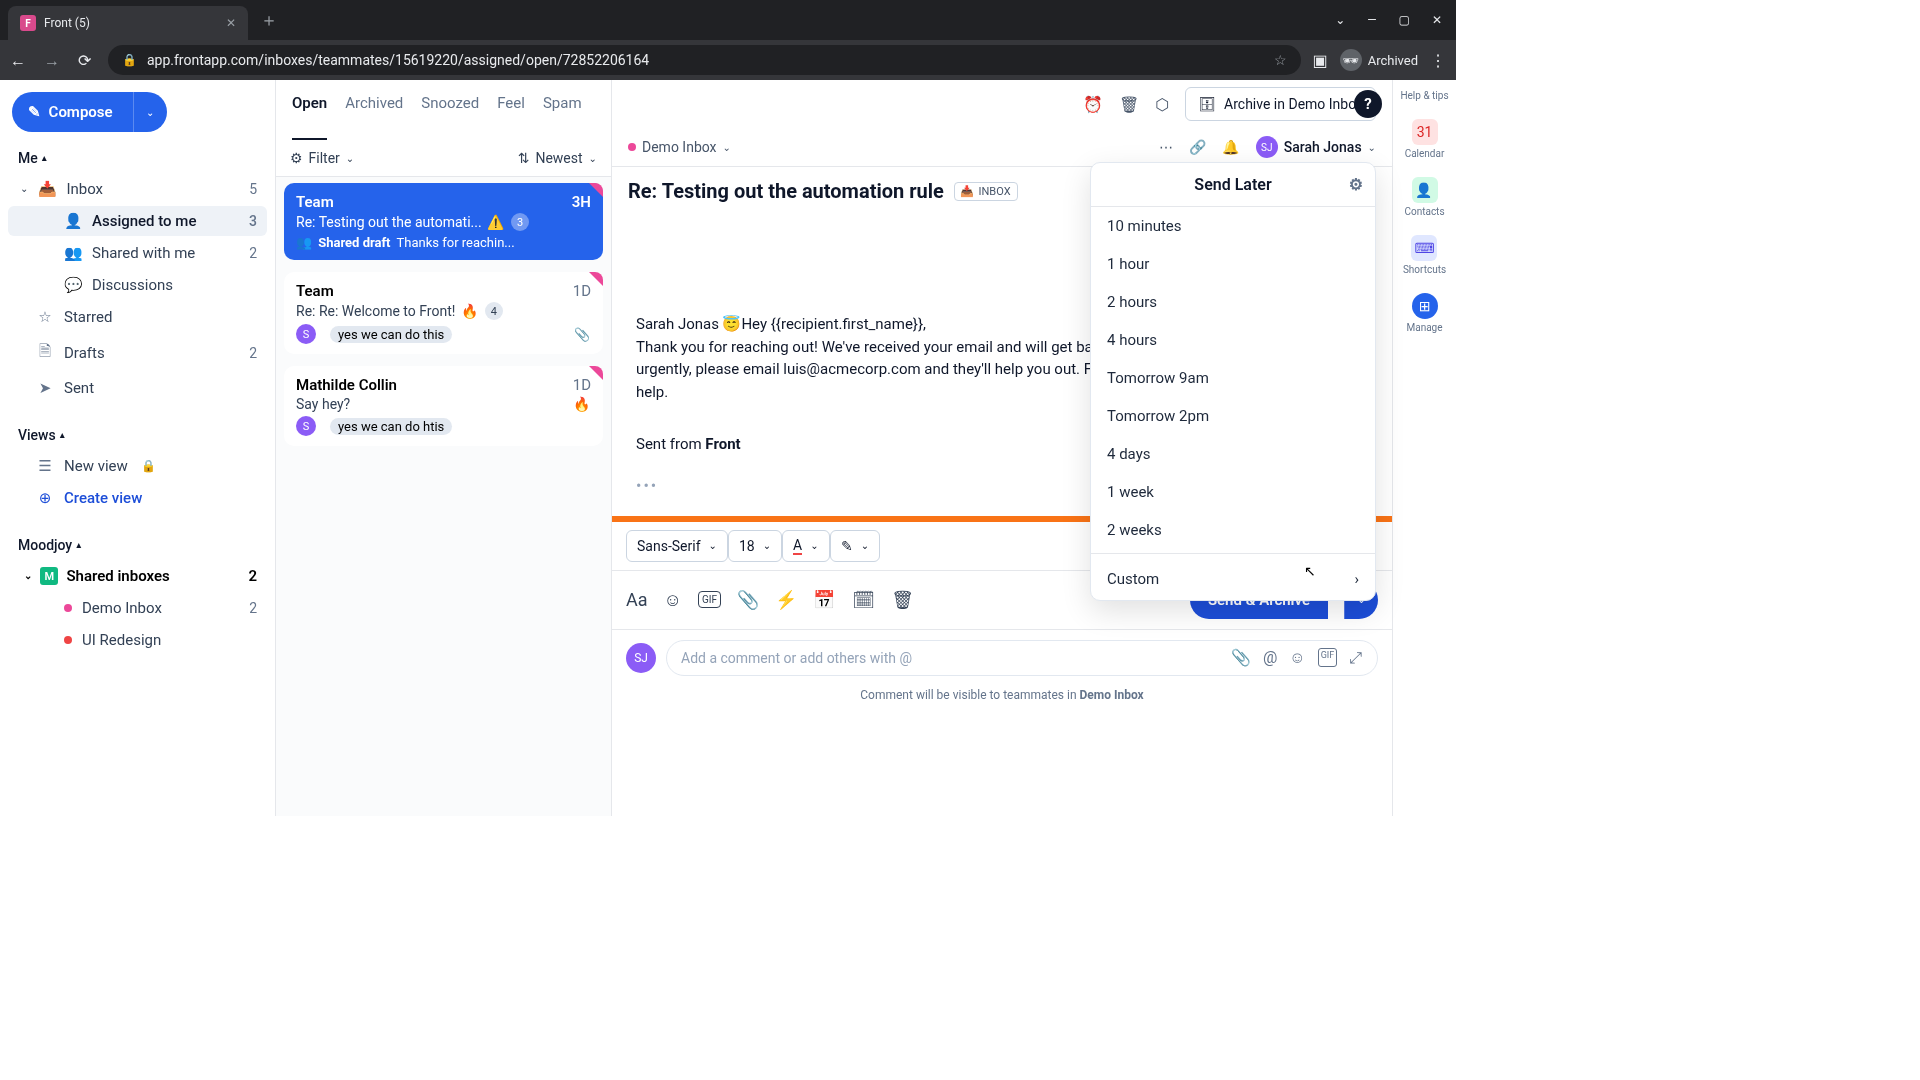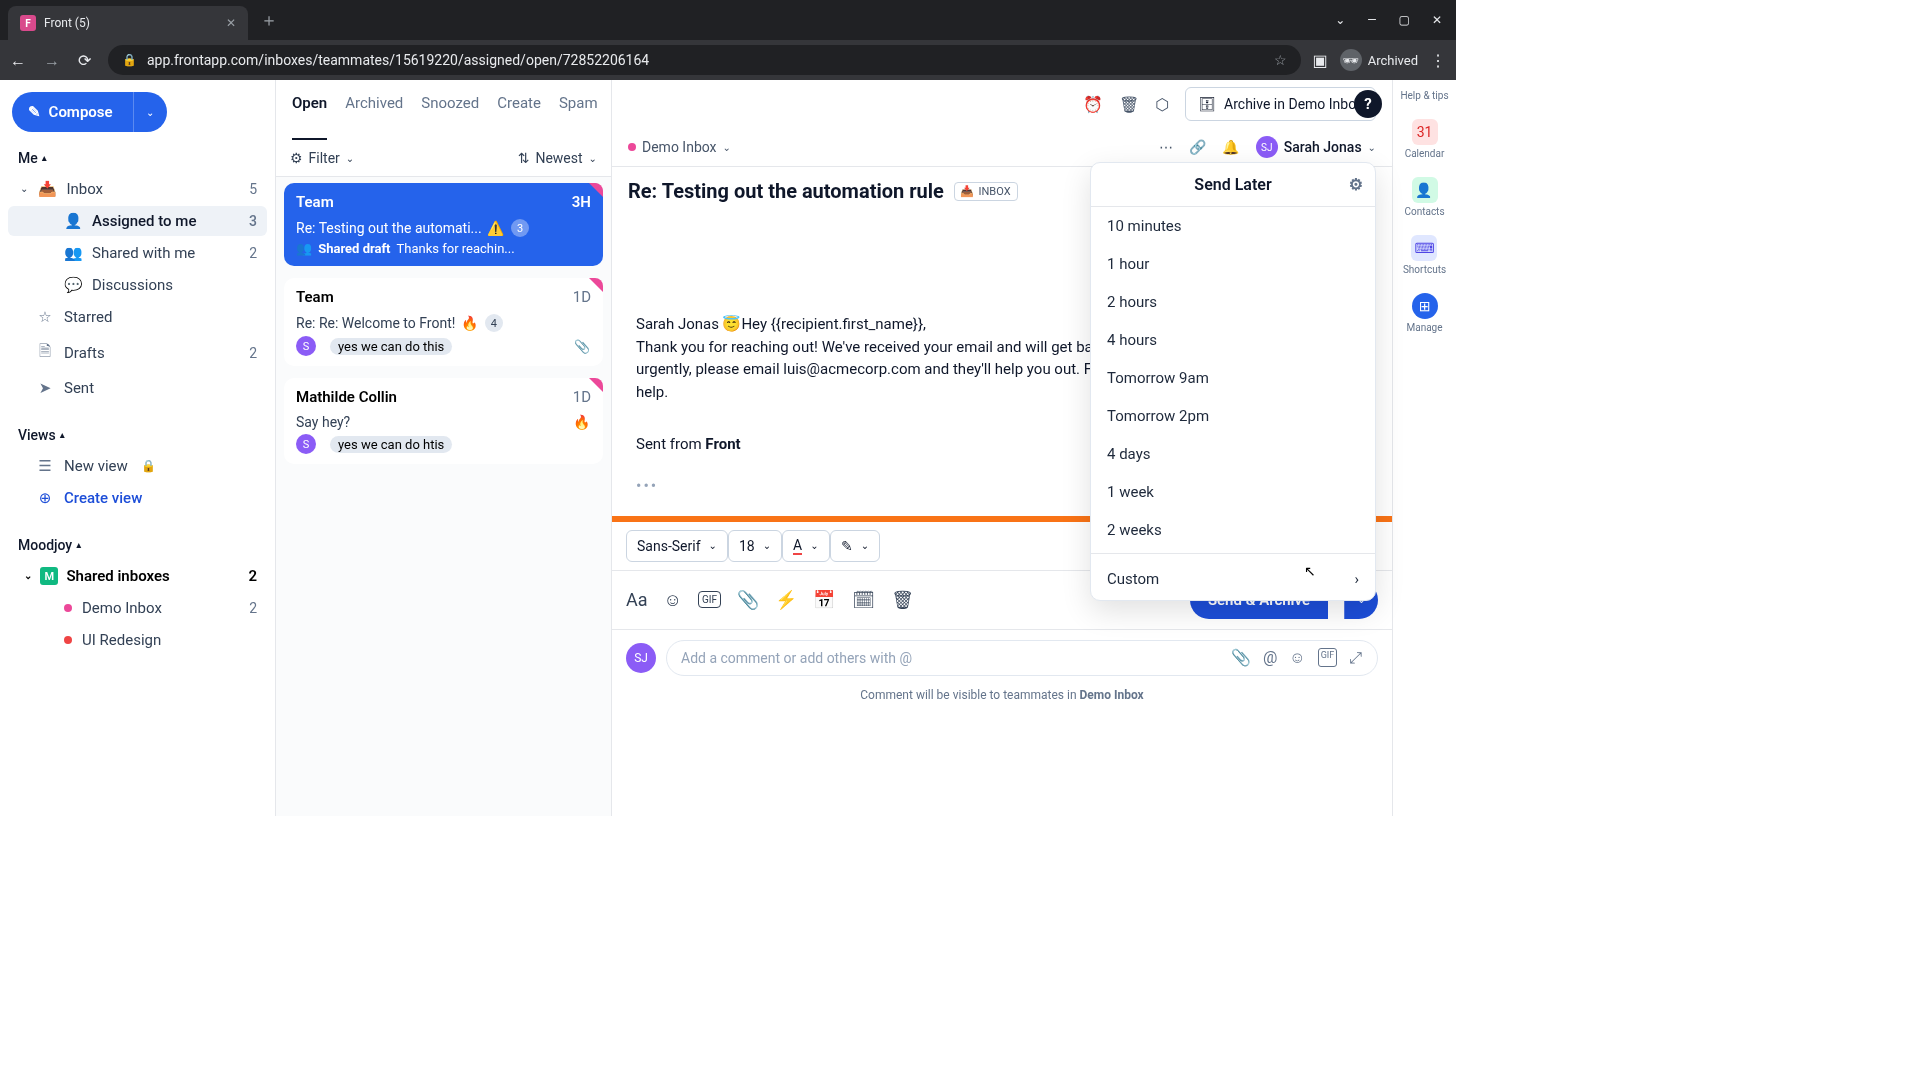--- a/index.html
+++ b/index.html
@@ -51,21 +51,21 @@
 
 .col-list { width: 336px; border-right:1px solid #e5e7eb; display:flex; flex-direction:column; background:#fafbfc;}
 .list-tabs { display:flex; gap:18px; padding:14px 16px 0; font-size:15px; color:#64748b;}
 .list-tab { padding-bottom:26px; cursor:pointer; }
 .list-tab.active { color:#0f172a; font-weight:600; border-bottom:2px solid #0f172a;}
 .list-toolbar { display:flex; align-items:center; padding:10px 14px; gap:10px; border-bottom:1px solid #e5e7eb;}
 .tool-chip { display:flex; align-items:center; gap:6px; font-size:14px; color:#334155; cursor:pointer;}
 .conv { border-radius:10px; margin:6px 8px; padding:10px 12px; position:relative; cursor:pointer;}
 .conv.selected { background:#2563eb; color:#fff; }
 .conv .row1{ display:flex; justify-content:space-between; font-weight:600; font-size:15px;}
-.conv .row2{ display:flex; align-items:center; gap:6px; font-size:14px; margin-top:8px;}
+.conv .row2{ display:flex; align-items:center; gap:6px; font-size:14px; margin-top:2px;}
 .conv .row3{ display:flex; align-items:center; gap:6px; font-size:13px; margin-top:4px;}
 .badge-count{ background:rgba(255,255,255,0.35); color:#fff; border-radius:10px; min-width:18px; height:18px; font-size:11px; display:inline-flex;align-items:center;justify-content:center;padding:0 5px;}
 .conv:not(.selected) .badge-count{ background:#e2e8f0; color:#334155;}
 .corner{position:absolute;top:0;right:0;width:0;height:0;border-left:14px solid transparent;border-top:14px solid #ec4899;border-top-right-radius:8px;}
 .avatar-s{width:20px;height:20px;border-radius:50%;background:#8b5cf6;color:#fff;font-size:11px;display:inline-flex;align-items:center;justify-content:center;}
 .chip-msg{background:#e2e8f0;border-radius:10px;padding:1px 8px;font-size:13px;margin-left:8px;}
 .attach-ic{color:#64748b;margin-left:auto;}
 
 
 .col-main { flex:1; display:flex; flex-direction:column; position:relative; margin-right:64px;}
@@ -240,21 +240,21 @@
       <span class="dot red"></span>
       <span>UI Redesign</span>
     </div>
   </div>
 
   <div class="col-list">
     <div class="list-tabs" style="background:#fff;">
       <div class="list-tab active">Open</div>
       <div class="list-tab">Archived</div>
       <div class="list-tab">Snoozed</div>
-      <div class="list-tab">Create</div>
+      <div class="list-tab">Feel</div>
       <div class="list-tab">Spam</div>
     </div>
     <div class="list-toolbar" style="background:#fff;">
       <div class="tool-chip">
           <span>⚙</span>
           <span>Filter</span>
           <span class="caret">⌄</span>
         </div>
       <div class="tool-chip" style="margin-left:auto;">
           <span>⇅</span>

